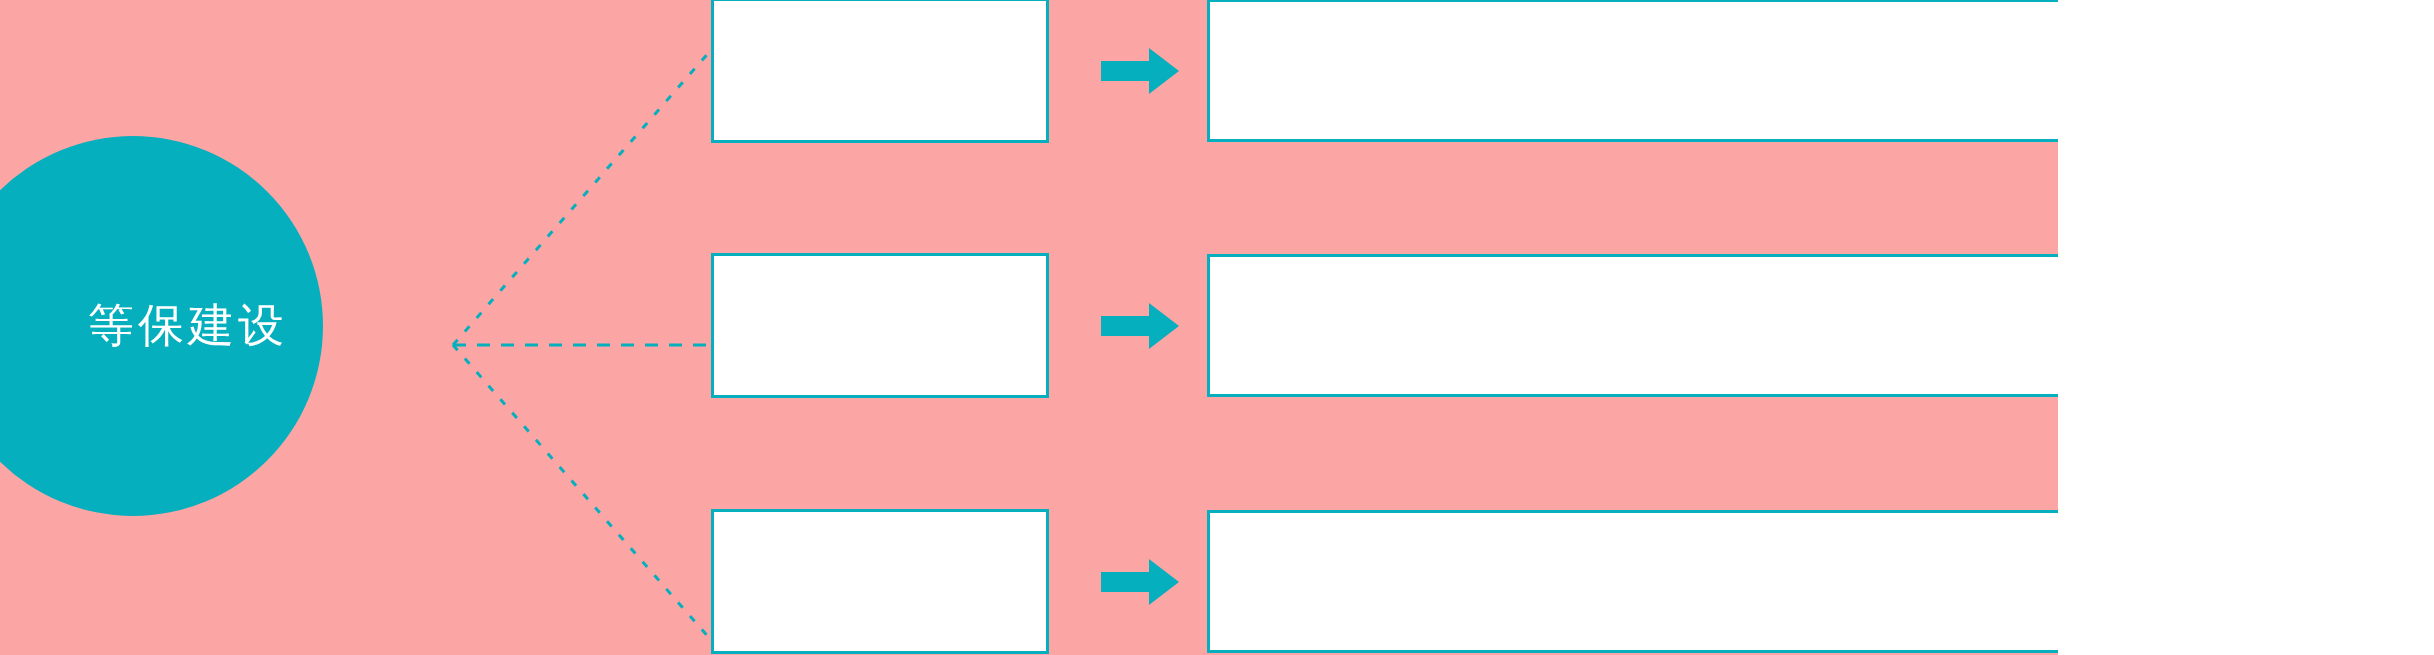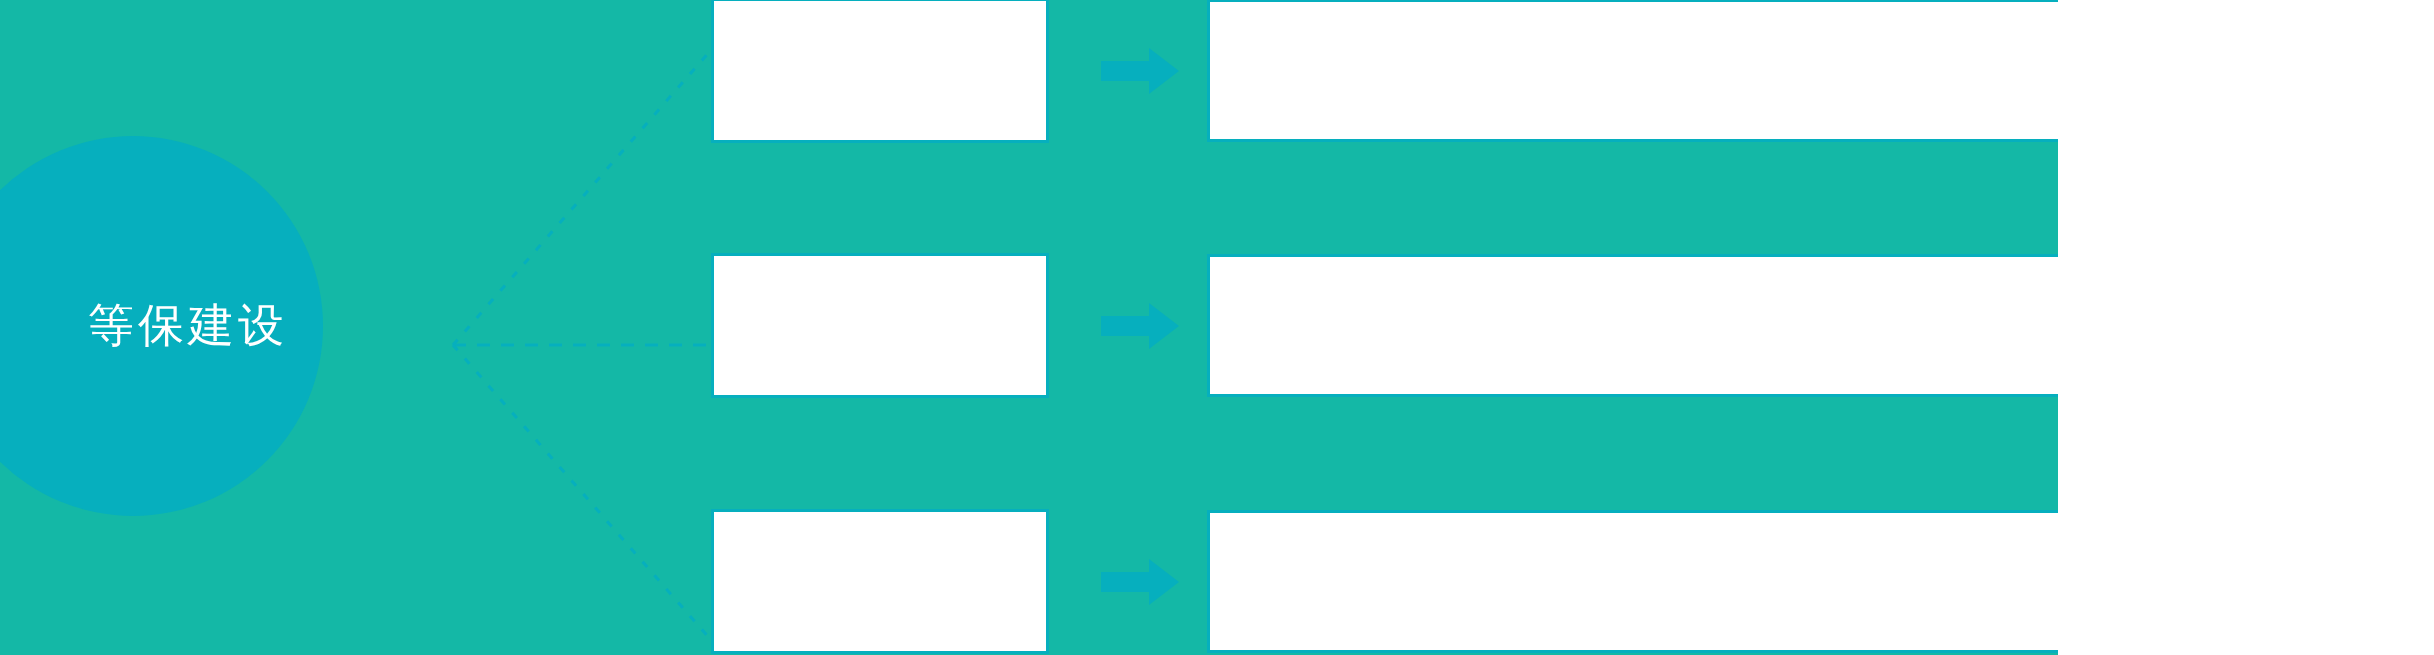--- a/index.html
+++ b/index.html
@@ -7,21 +7,21 @@
     padding: 0;
     background: #ffffff;
   }
   body {
     font-family: "Liberation Sans", "DejaVu Sans", sans-serif;
   }
   #canvas {
     position: relative;
     width: 2058px;
     height: 655px;
-    background: #14b8a6;
+    background: #fca5a5;
     overflow: hidden;
   }
   #bg-svg {
     position: absolute;
     left: 0;
     top: 0;
     width: 2434px;
     height: 655px;
   }
 

